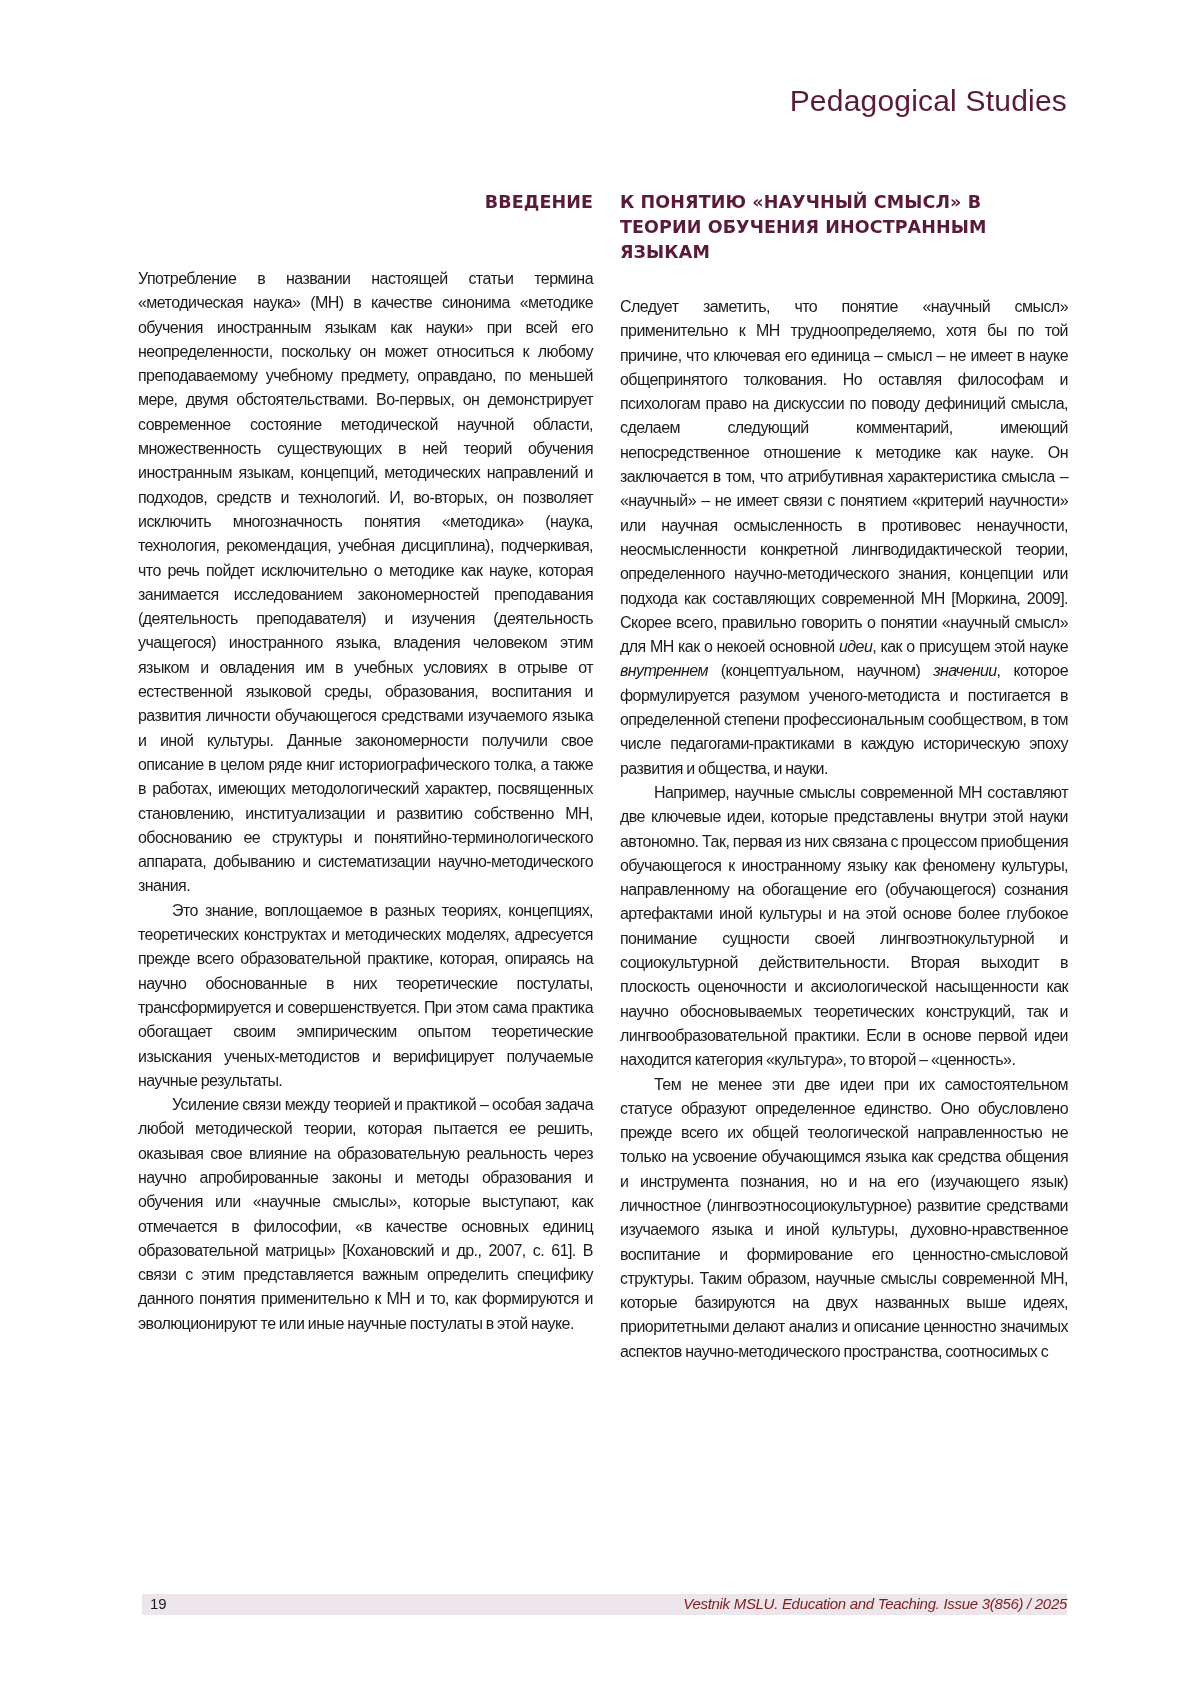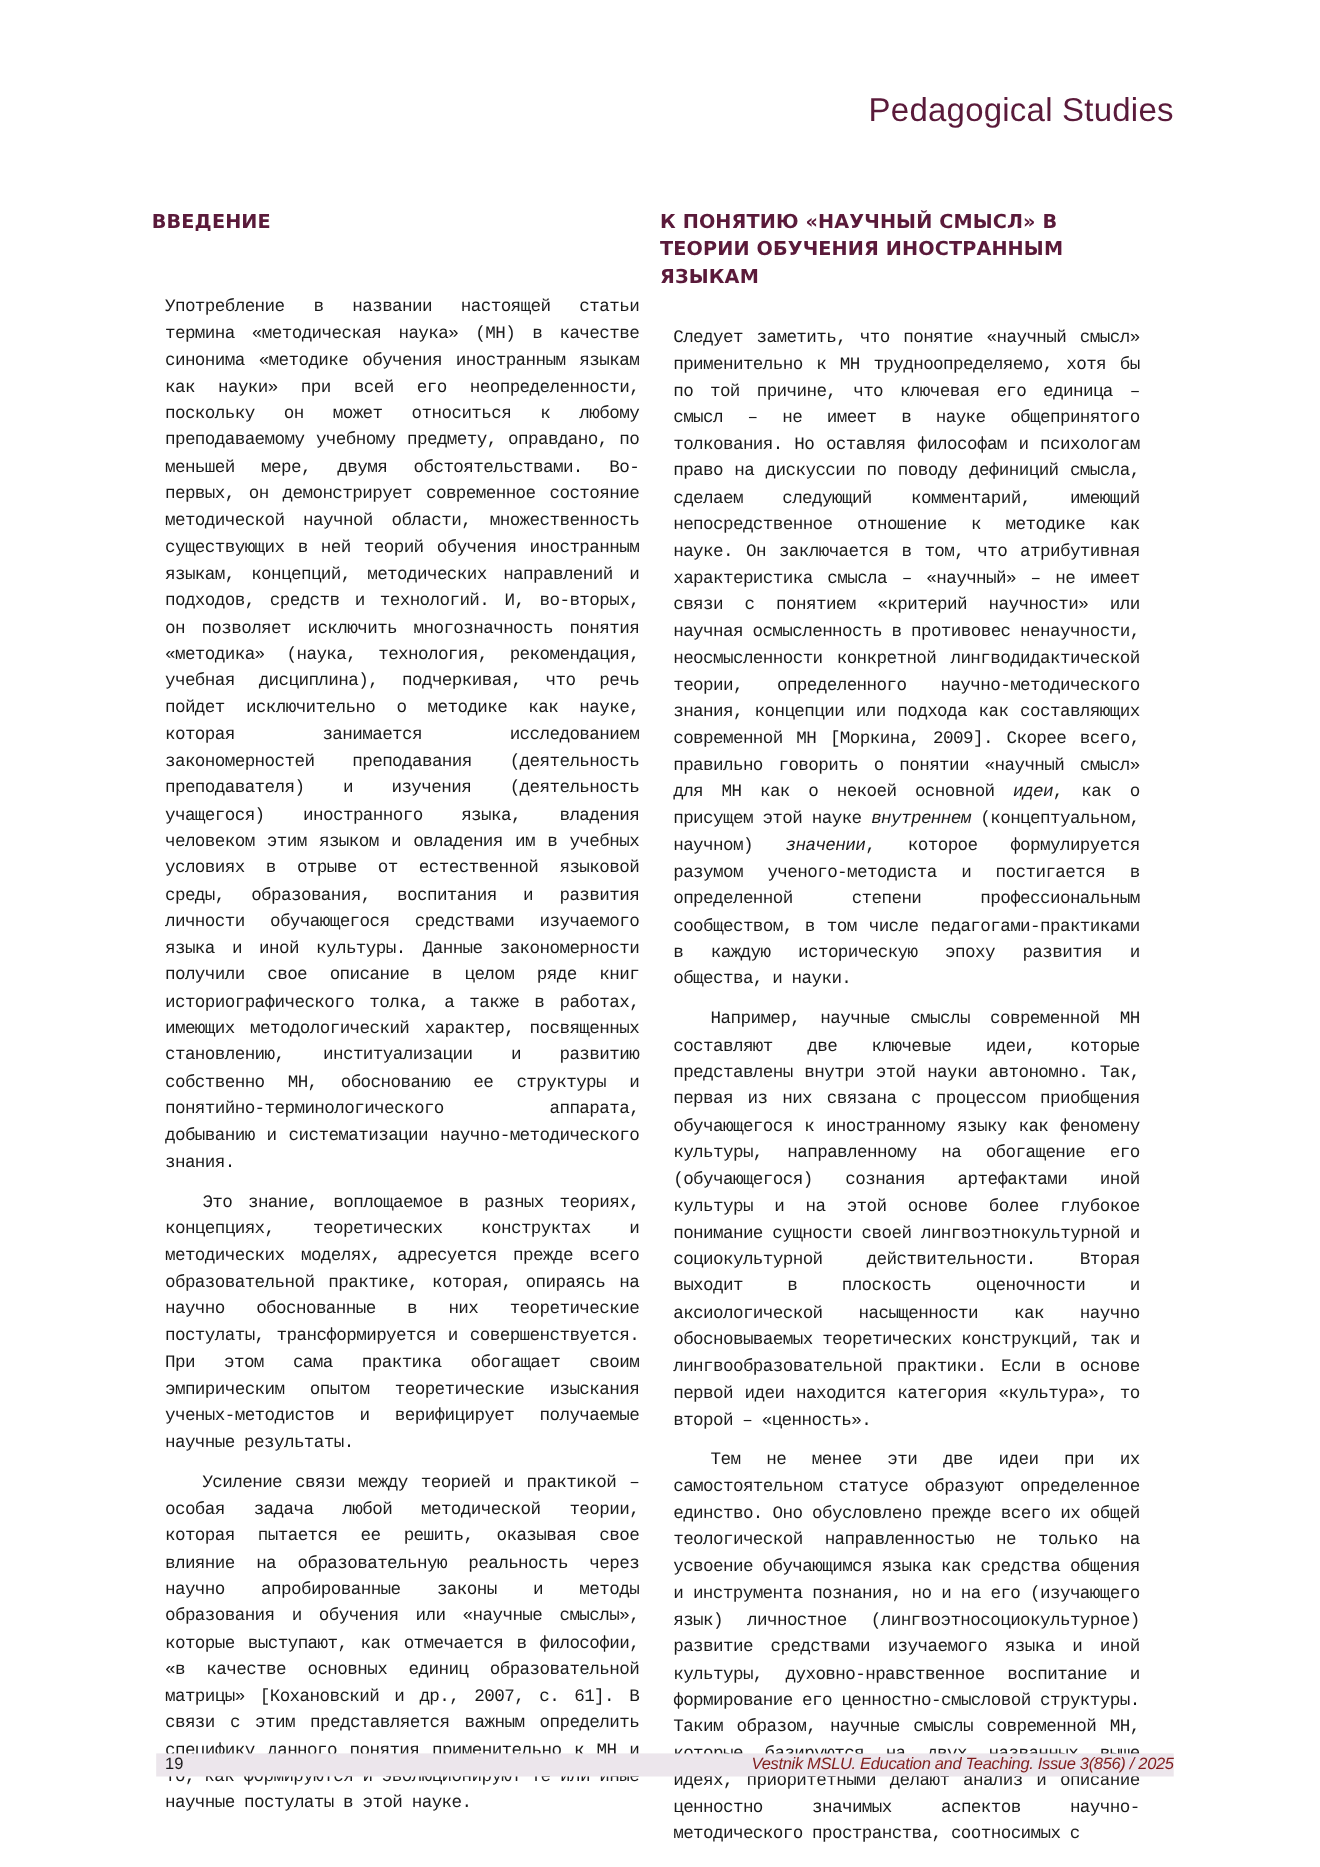--- a/index.html
+++ b/index.html
@@ -24,37 +24,37 @@
       color: #5a1a3a;
       letter-spacing: 0.2px;
       margin-left: 47px;
     }
     .column {
       position: absolute;
       top: 190px;
       width: 455px;
     }
     .col-left { left: 138px; }
-    .col-right { left: 600px; width: 448px; }
+    .col-right { left: 620px; width: 448px; }
     .section-heading {
       font-family: "DejaVu Sans", sans-serif;
       font-weight: bold;
       font-size: 17.5px;
       line-height: 25px;
       color: #5a1a3a;
       margin: 0 0 30px 0;
       letter-spacing: 0.1px;
     }
-    .col-left .section-heading { margin-bottom: 52px; }
+    .col-left .section-heading { margin-bottom: 52px; text-align: right; }
     .para {
-      font-family: Liberation Mono, monospace;
+      font-family: Liberation Sans, sans-serif;
       font-size: 16px;
       line-height: 24.3px;
       text-align: justify;
-      margin: 12px;
+      margin: 0;
       letter-spacing: -0.55px;
       word-spacing: -0.5px;
       hyphens: manual;
     }
     .para.indent { text-indent: 34px; }
     .para em { font-style: italic; }
     .footer-bar {
       position: absolute;
       top: 1594px;
       left: 142px;

